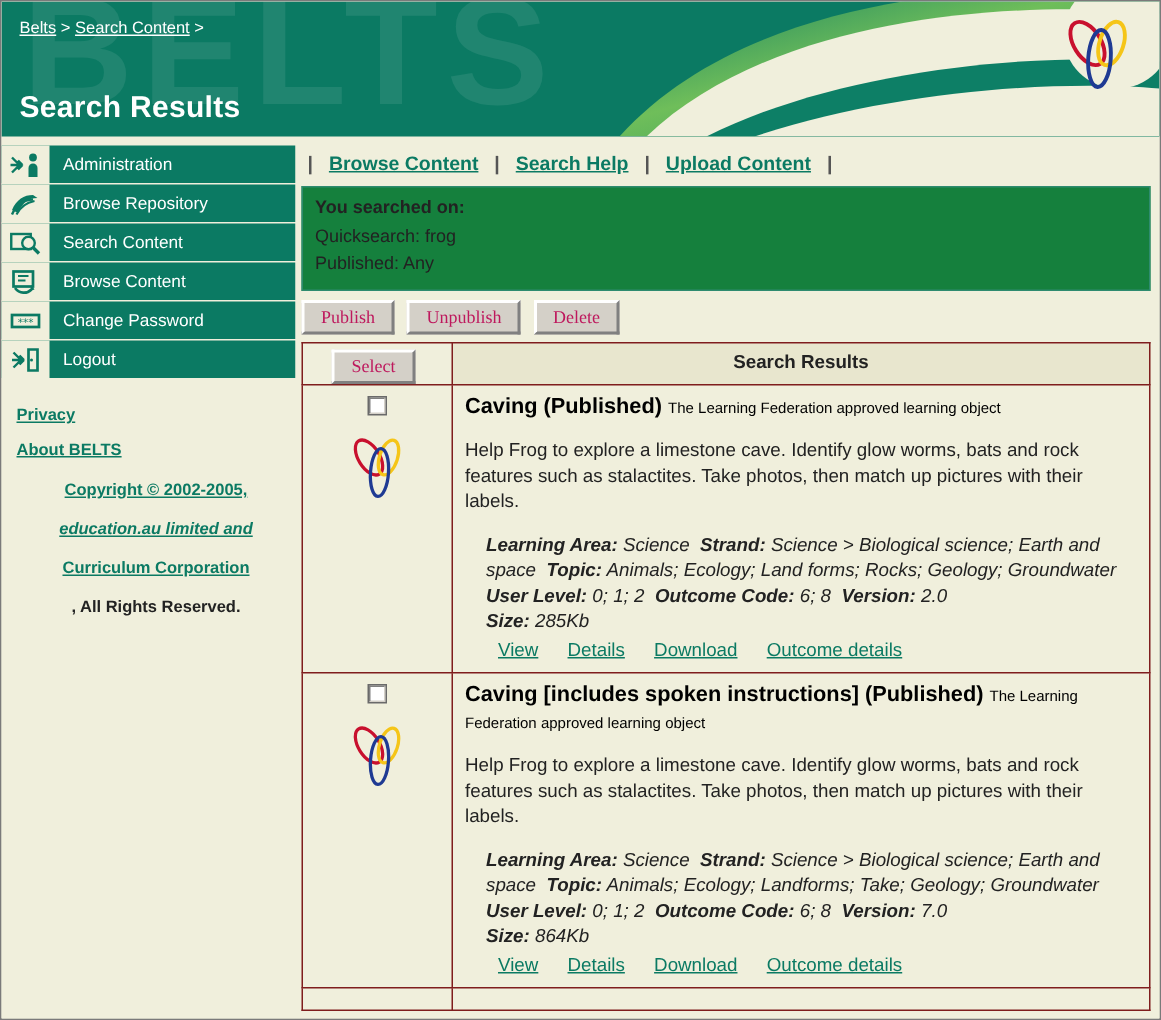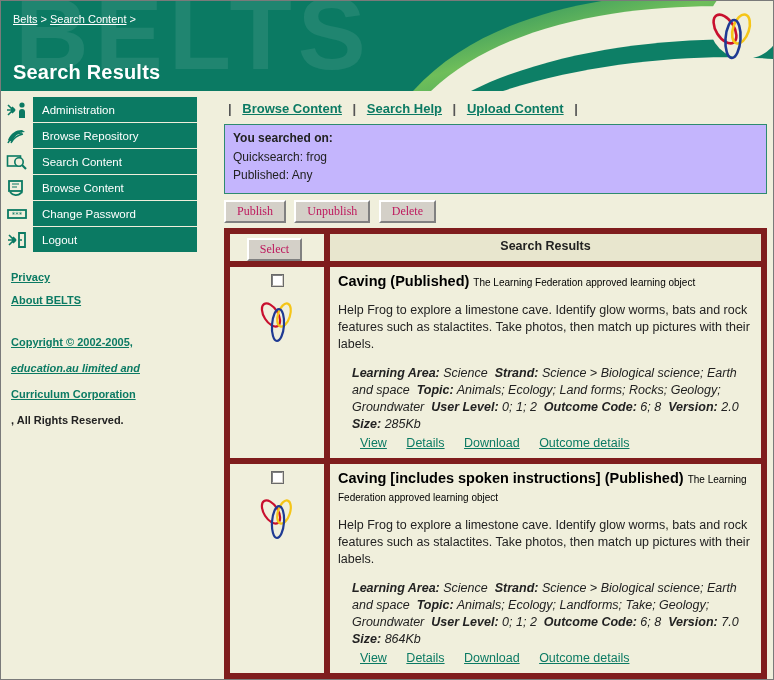--- a/index.html
+++ b/index.html
@@ -34,21 +34,21 @@
   }
   #breadcrumb a { color:#ffffff; text-decoration:underline; }
   #page-title {
     position:absolute; left:12px; top:60px;
     font-size:20px; font-weight:bold; color:#ffffff; z-index:5;
     letter-spacing:0.2px;
   }
   #logo-header { position:absolute; right:14px; top:8px; z-index:6; }
 
   
-  #body-wrap { display:flex; height:588px;gap:23px; }
+  #body-wrap { display:flex; height:588px; }
   #sidebar { width:196px; flex:0 0 196px; background:#F0EFDC; padding-top:6px; }
   #content { flex:1; background:#F0EFDC; padding:8px 6px 0 4px; overflow:hidden; }
 
   
   .nav-item {
     display:flex; align-items:center;
     height:25px; margin-bottom:1px;
     background:#0B7A63; color:#ffffff;
     cursor:pointer;
   }
@@ -57,52 +57,52 @@
     background:#F0EFDC;
     display:flex; align-items:center; justify-content:center;
   }
   .nav-label { padding-left:9px; font-size:11.5px; color:#ffffff; }
 
   #side-links { padding:18px 0 0 10px; }
   #side-links a {
     display:block; color:#0B7A63; font-size:11px;
     text-decoration:underline; margin-bottom:11px; font-weight:bold;
   }
-  #copyright { font-size:11px; color:#0B7A63; line-height:15px; font-weight:bold; margin-top:29px; }
+  #copyright { font-size:11px; color:#0B7A63; line-height:15px; font-weight:bold; margin-top:14px;text-align:center; }
   #copyright a { color:#0B7A63; text-decoration:underline; }
   #copyright .ital { font-style:italic; }
   #copyright .plain { color:#222; text-decoration:none; font-weight:bold; }
 
   
   #topnav { font-size:13px; font-weight:bold; padding:2px 0 8px 4px; white-space:nowrap; }
   #topnav a { color:#0B7A63; text-decoration:underline; padding:0 7px; }
   #topnav .sep { color:#555; }
 
   
   #criteria {
-    border:1px solid #2E8B6F; background:#c4b5fd;
+    border:1px solid #2E8B6F; background:#15803d;
     padding:6px 8px 7px 8px; margin-bottom:6px;
   }
   #criteria .crit-head { font-weight:bold; font-size:12px; margin-bottom:5px; }
   #criteria .crit-line { font-size:12px; margin-bottom:4px; }
 
   
   #btnrow { margin-bottom:5px; }
   .btn {
     display:inline-block; font-family:Liberation Serif, serif;
     font-size:12px; padding:2px 11px; margin-right:5px;
     background:#D4D0C8; color:#be185d;
     border-top:2px solid #ffffff; border-left:2px solid #ffffff;
     border-right:2px solid #808080; border-bottom:2px solid #808080;
     cursor:pointer;
   }
 
   
   #results { width:100%; border-collapse:collapse; }
-  #results td, #results th { border:6px solid #7f1d1d; vertical-align:top; }
+  #results td, #results th { border:1px solid #7f1d1d; vertical-align:top; }
   .col-select { width:100px; text-align:center; }
   th.rheader { background:#E8E6CE; font-size:12.5px; font-weight:bold; padding:5px 0; text-align:center; }
   td.selcell { padding:4px 0 0 0; text-align:center; }
   td.checkcell { padding:8px 0 0 0; text-align:center; }
   .row-cell { padding:6px 8px 8px 8px; background:#F0EFDC; }
   .r-title { font-size:14.5px; font-weight:bold; color:#000; line-height:17px; }
   .r-sub { font-size:10px; font-weight:normal; color:#000; }
   .r-desc { font-size:12.5px; line-height:17px; margin:11px 0 12px 0; }
   .r-meta { font-size:12.5px; line-height:17px; margin-left:14px;font-style:italic; }
   .r-meta b { font-weight:bold; }

